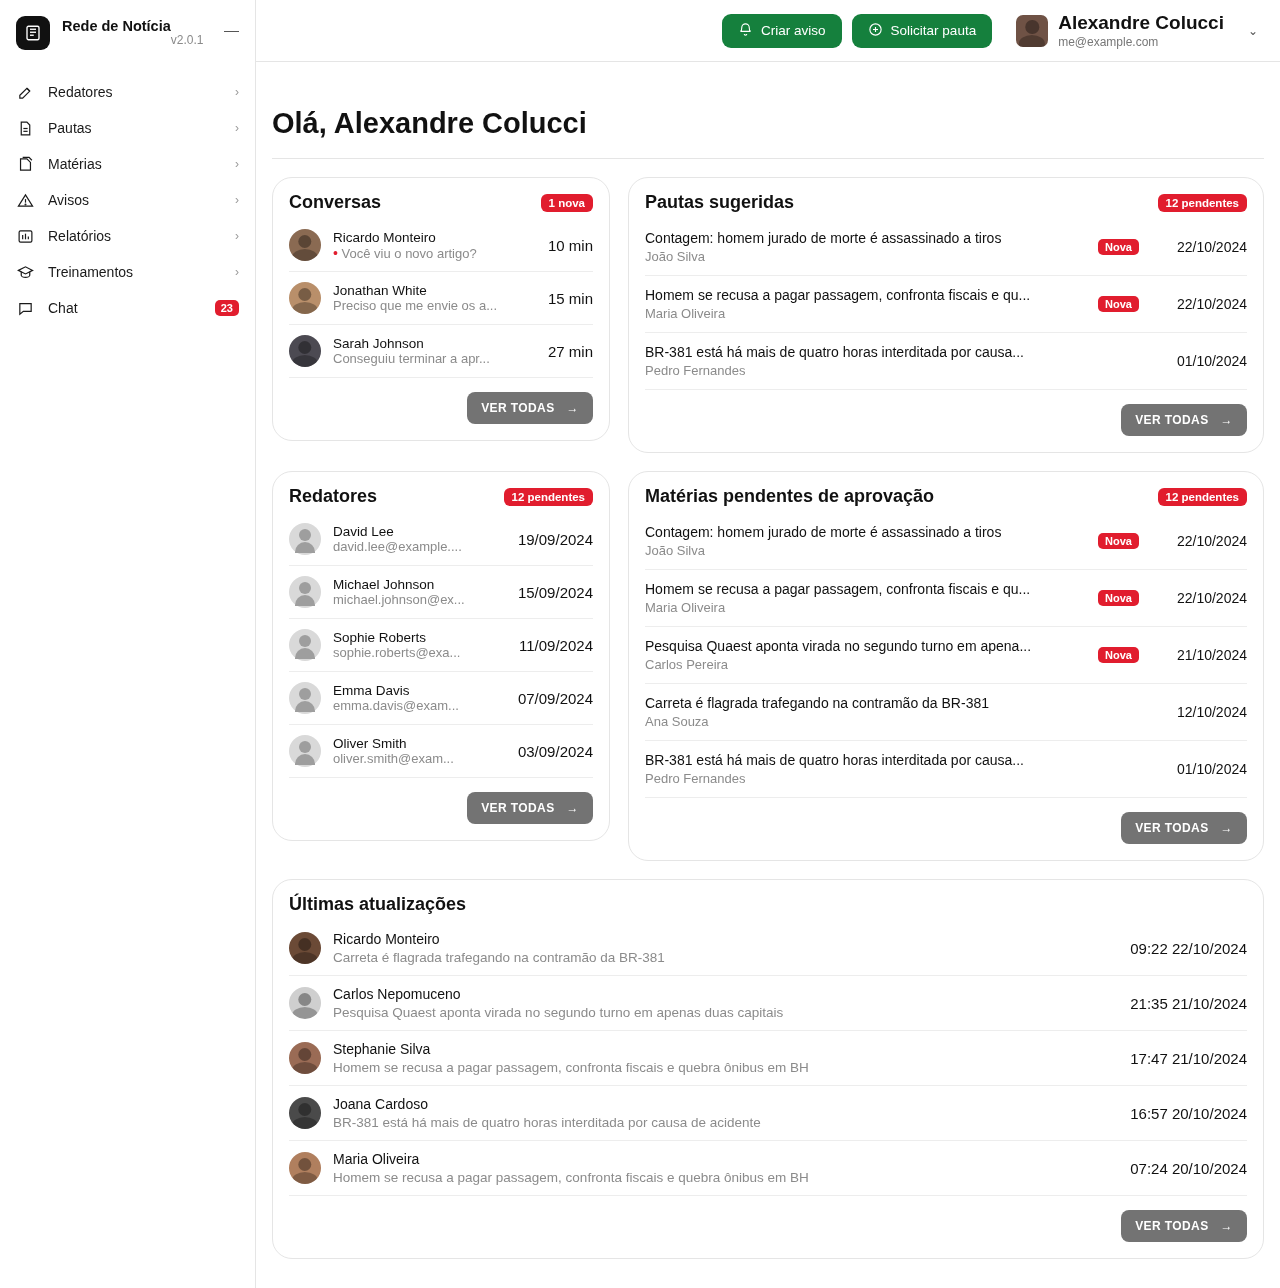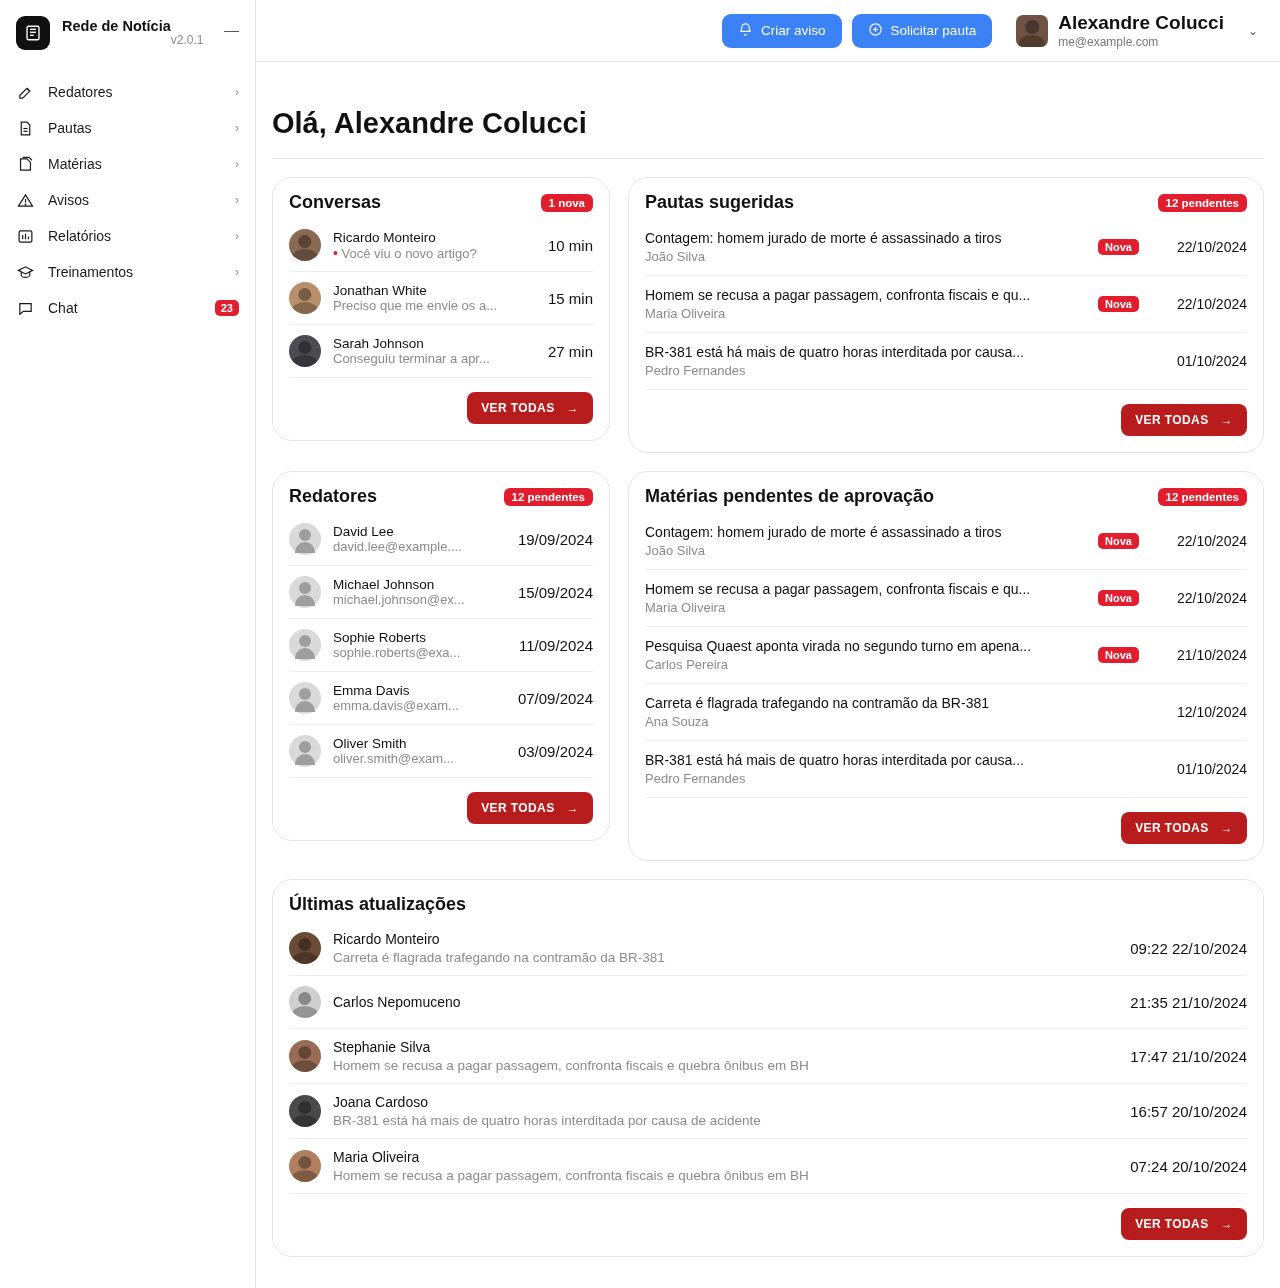--- a/index.html
+++ b/index.html
@@ -65,21 +65,21 @@
   
   .main { flex: 1; display: flex; flex-direction: column; min-width: 0; }
   .topbar {
     height: 62px; min-height: 62px;
     border-bottom: 1px solid #e5e5e5;
     display: flex; align-items: center; justify-content: flex-end;
     padding: 0 16px; gap: 10px;
     background: #fff;
   }
   .btn-dark {
-    background: #3b82f6; color: #fff;
+    background: #15803d; color: #fff;
     border: none; border-radius: 9px;
     height: 34px; padding: 0 16px;
     font-size: 13.5px; font-family: inherit;
     display: flex; align-items: center; gap: 8px;
     cursor: pointer;
   }
   .user-chip {
     display: flex; align-items: center; gap: 10px;
     padding: 4px 6px 4px 8px;
     border-radius: 10px; cursor: pointer;
@@ -183,21 +183,21 @@
   .prow-title {
     font-size: 14px; color: #111;
     white-space: nowrap; overflow: hidden; text-overflow: ellipsis;
   }
   .prow-author { font-size: 13px; color: #8b8b8b; margin-top: 3px; }
   .prow-badge { width: 52px; display: flex; justify-content: flex-end; flex: none; }
   .prow-date { font-size: 14px; color: #111; width: 92px; text-align: right; flex: none; }
 
   .card-foot { display: flex; justify-content: flex-end; margin-top: 14px; }
   .btn-all {
-    background: #b91c1c; color: #fff; border: none;
+    background: #737373; color: #fff; border: none;
     border-radius: 8px; height: 32px; padding: 0 14px;
     font-size: 12px; font-weight: bold; letter-spacing: .4px;
     font-family: inherit;
     display: flex; align-items: center; gap: 12px;
     cursor: pointer;
   }
 
   
   .urow {
     display: flex; align-items: center; gap: 12px;
@@ -579,20 +579,21 @@
             <div class="urow-time">09:22 22/10/2024</div>
           </div>
 
           <div class="urow">
             <div class="avatar round" style="background:#cfcfcf;">
                 <div class="head"></div>
                 <div class="body"></div>
               </div>
             <div class="urow-main">
               <div class="urow-name">Carlos Nepomuceno</div>
+              <div class="urow-sub">Pesquisa Quaest aponta virada no segundo turno em apenas duas capitais</div>
             </div>
             <div class="urow-time">21:35 21/10/2024</div>
           </div>
 
           <div class="urow">
             <div class="avatar round" style="background:#9a6b55;">
                 <div class="head"></div>
                 <div class="body"></div>
               </div>
             <div class="urow-main">

